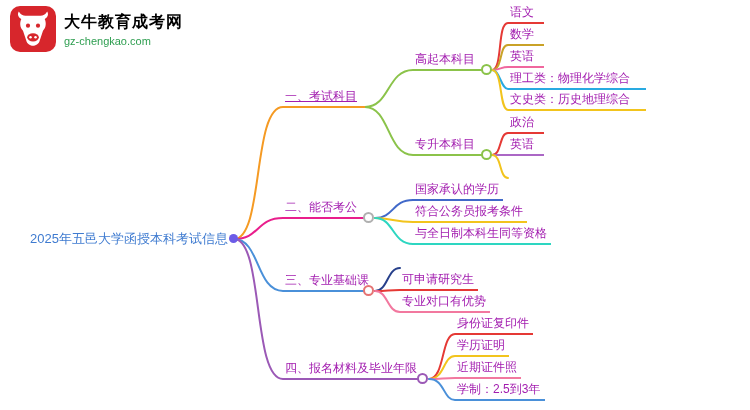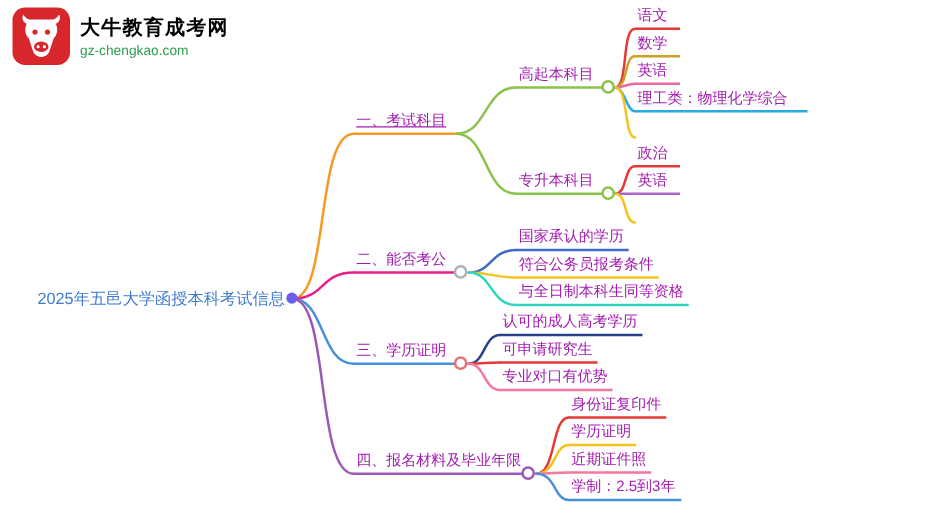--- a/index.html
+++ b/index.html
@@ -107,39 +107,39 @@
       <div class="name">大牛教育成考网</div>
       <div class="url">gz-chengkao.com</div>
     </div>
   </div>
 
   <div class="node central" style="left: 30px; top: 231px; --c: #3f7bd0;">2025年五邑大学函授本科考试信息</div>
   <div class="dot" style="left: 229px; top: 234px; --c: #6c5ce7;"></div>
 
   <div class="node" style="left: 283px; top: 89px; width: 82px; text-decoration: underline; --c: #f59a23;">一、考试科目</div>
   <div class="node" style="left: 283px; top: 200px; width: 82px; --c: #e91e8c;">二、能否考公</div>
-  <div class="node" style="left: 283px; top: 273px; width: 82px; --c: #4a90d9;">三、学历证明</div>
+  <div class="node" style="left: 283px; top: 273px; width: 82px; --c: #4a90d9;">三、专业基础课</div>
   <div class="node" style="left: 283px; top: 361px; width: 136px; --c: #9b59b6;">四、报名材料及毕业年限</div>
 
   <div class="node" style="left: 413px; top: 52px; width: 70px; --c: #8bc34a;">高起本科目</div>
   <div class="node" style="left: 413px; top: 137px; width: 70px; --c: #8bc34a;">专升本科目</div>
 
   <div class="node" style="left: 508px; top: 5px; width: 36px; --c: #e53935;">语文</div>
   <div class="node" style="left: 508px; top: 27px; width: 36px; --c: #c9a227;">数学</div>
   <div class="node" style="left: 508px; top: 49px; width: 36px; --c: #f0679e;">英语</div>
   <div class="node" style="left: 508px; top: 71px; width: 138px; --c: #29aae1;">理工类：物理化学综合</div>
+  <div class="node" style="left: 508px; top: 92px; width: 138px; --c: #f2c41d;">文史类：历史地理综合</div>
 
   <div class="node" style="left: 508px; top: 115px; width: 36px; --c: #e53935;">政治</div>
   <div class="node" style="left: 508px; top: 137px; width: 36px; --c: #ab67c5;">英语</div>
 
   <div class="node" style="left: 413px; top: 182px; width: 90px; --c: #4169c9;">国家承认的学历</div>
   <div class="node" style="left: 413px; top: 204px; width: 114px; --c: #f2c41d;">符合公务员报考条件</div>
   <div class="node" style="left: 413px; top: 226px; width: 138px; --c: #2dd6c1;">与全日制本科生同等资格</div>
 
-  <div class="node" style="left: 400px; top: 250px; width: 114px; --c: #27408b;">认可的成人高考学历</div>
   <div class="node" style="left: 400px; top: 272px; width: 78px; --c: #e53935;">可申请研究生</div>
   <div class="node" style="left: 400px; top: 294px; width: 90px; --c: #f2789f;">专业对口有优势</div>
 
   <div class="node" style="left: 455px; top: 316px; width: 78px; --c: #e53935;">身份证复印件</div>
   <div class="node" style="left: 455px; top: 338px; width: 54px; --c: #f2c41d;">学历证明</div>
   <div class="node" style="left: 455px; top: 360px; width: 66px; --c: #f2789f;">近期证件照</div>
   <div class="node" style="left: 455px; top: 382px; width: 90px; --c: #4a90d9;">学制：2.5到3年</div>
 
   <div class="circle" style="left: 481px; top: 64px; --c: #8bc34a;"></div>
   <div class="circle" style="left: 481px; top: 149px; --c: #8bc34a;"></div>

